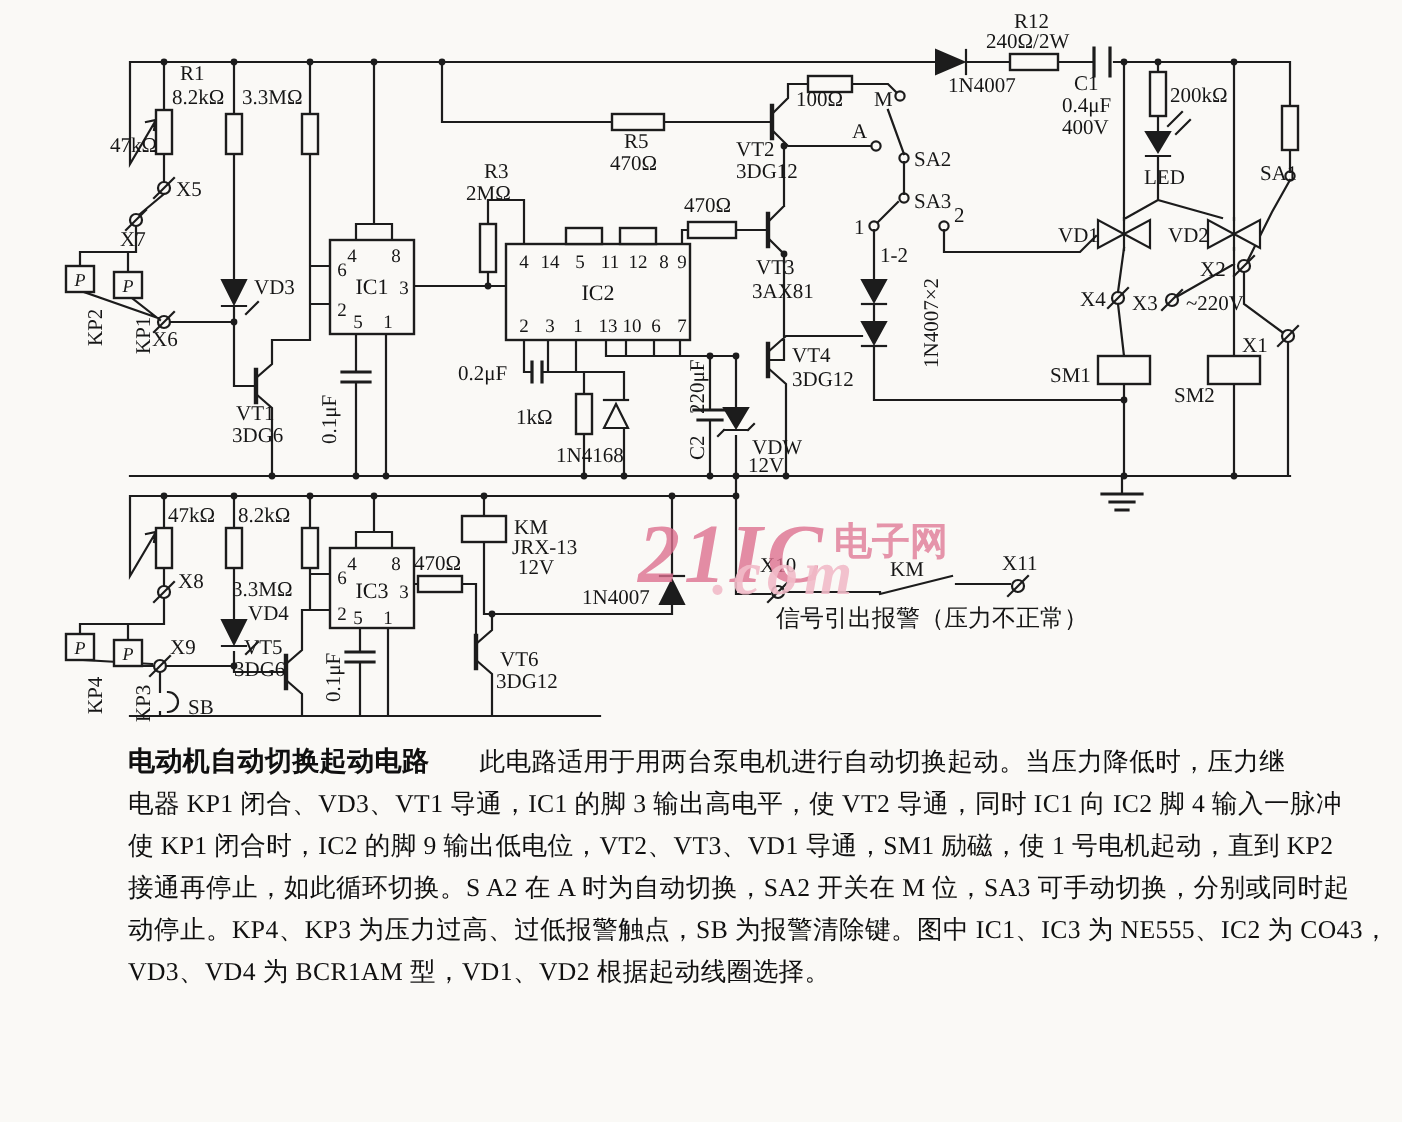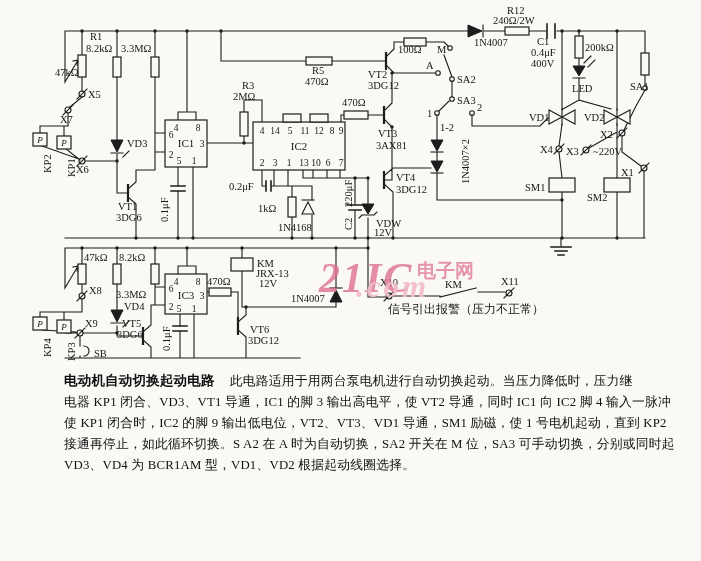--- a/index.html
+++ b/index.html
@@ -22,21 +22,21 @@
   .cn{font:12px "Liberation Serif","DejaVu Serif",serif;}
   .wm{position:absolute;pointer-events:none;line-height:1;}
   .wm-big{left:283px;top:254px;font:italic 800 42px "Liberation Serif",serif;
           color:#dd6e8e;opacity:.78;letter-spacing:2px;margin-left:36px;}
   .wm-site{left:417px;top:258px;font:bold 19px "Liberation Sans",sans-serif;
            color:#dd6e8e;opacity:.72;}
   .wm-com{left:356px;top:269px;font:italic bold 31px "Liberation Serif",serif;
           color:#f2bcc9;opacity:.9;letter-spacing:3px;text-align:right;}
   .desc{position:absolute;left:64px;top:371px;width:590px;color:#101010;}
   .desc-line{white-space:nowrap;font-size:12.8px;line-height:20.9px;letter-spacing:.2px;}
-  .desc-title{font-weight:bold;font-size:13.5px;margin-right:15px;}
+  .desc-title{font-weight:bold;font-size:13.5px;margin-right:25px;}
 </style>
 </head>
 <body>
 
 <div class="stage">
 <svg width="701" height="368" viewBox="0 0 701 368">
 
   <g>
   <path class="w" d="M65 31 H468 M484 31 H546 M557 31 H645 M65 238 H645 M65 248 H368 M65 358 H300
   M65 31 V82 L78 60 M65 248 V288 L78 266
@@ -366,15 +366,16 @@
 
 <div class="wm wm-big">21IC</div>
 <div class="wm wm-site">电子网</div>
 <div class="wm wm-com">.com</div>
 
 <div class="desc">
   <div class="desc-line"><span class="desc-title">电动机自动切换起动电路</span><span>此电路适用于用两台泵电机进行自动切换起动。当压力降低时，压力继</span></div>
   <div class="desc-line">电器 KP1 闭合、VD3、VT1 导通，IC1 的脚 3 输出高电平，使 VT2 导通，同时 IC1 向 IC2 脚 4 输入一脉冲</div>
   <div class="desc-line">使 KP1 闭合时，IC2 的脚 9 输出低电位，VT2、VT3、VD1 导通，SM1 励磁，使 1 号电机起动，直到 KP2</div>
   <div class="desc-line">接通再停止，如此循环切换。S A2 在 A 时为自动切换，SA2 开关在 M 位，SA3 可手动切换，分别或同时起</div>
+  <div class="desc-line">动停止。KP4、KP3 为压力过高、过低报警触点，SB 为报警清除键。图中 IC1、IC3 为 NE555、IC2 为 CO43，</div>
   <div class="desc-line">VD3、VD4 为 BCR1AM 型，VD1、VD2 根据起动线圈选择。</div>
 </div>
 </div>
 
 </body></html>

